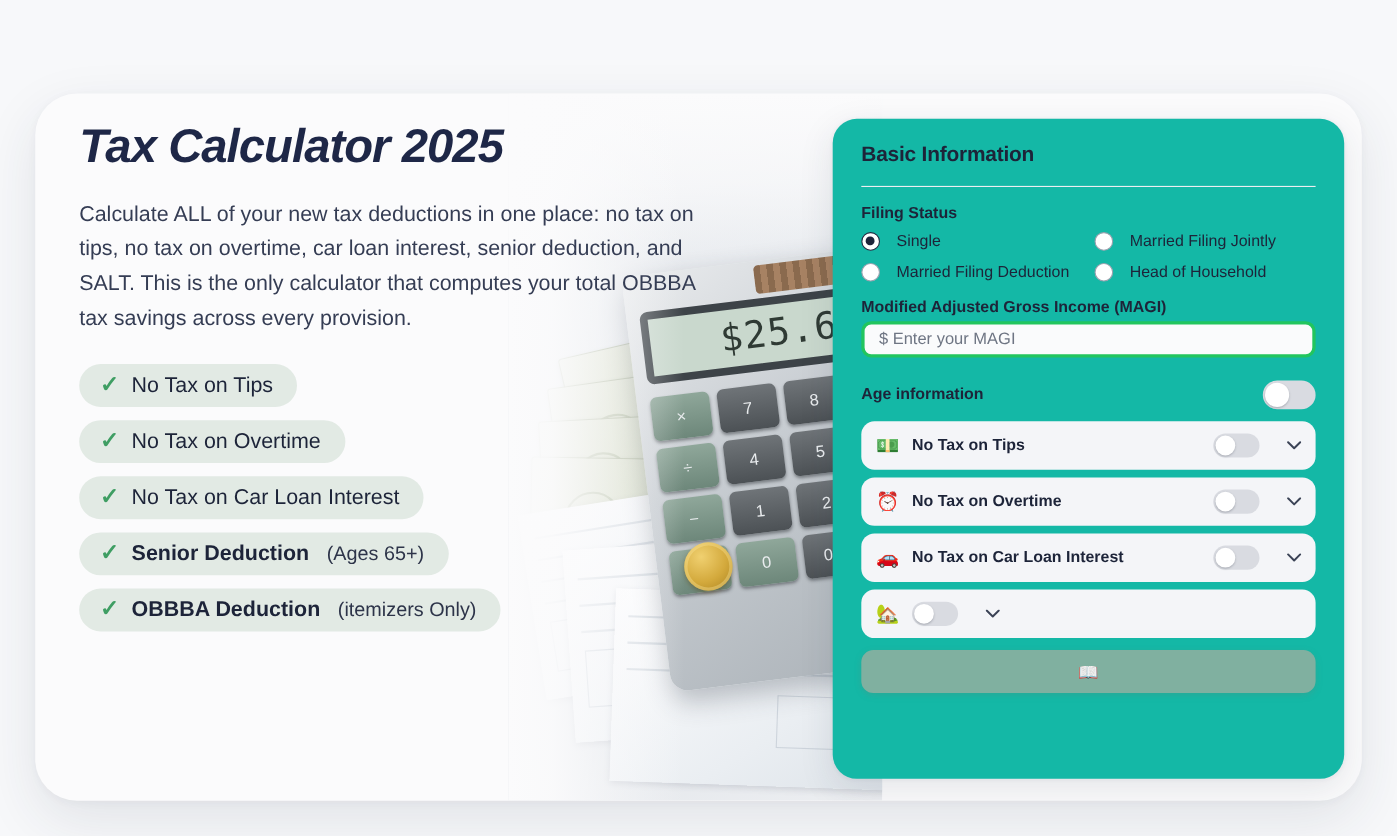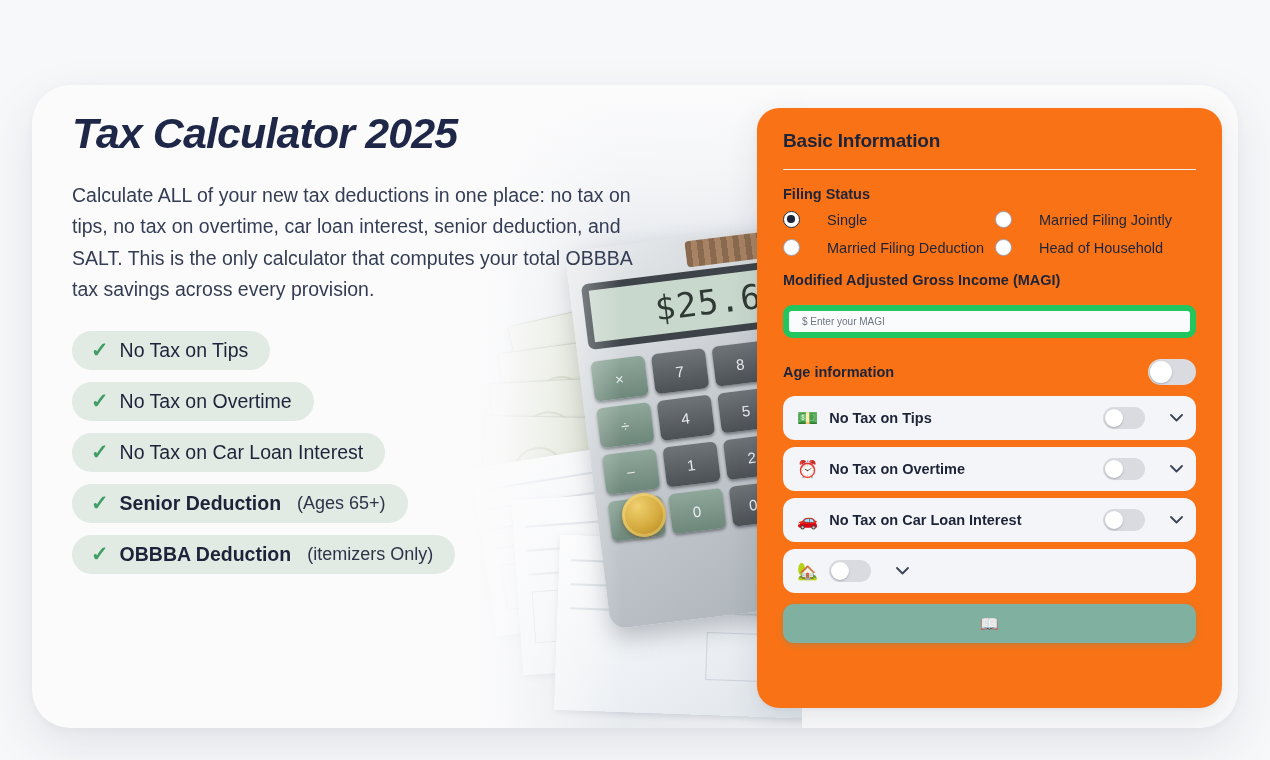--- a/index.html
+++ b/index.html
@@ -219,21 +219,21 @@
   }
   .key.sage { background: linear-gradient(180deg,#8fa79a 0%, #6d877a 100%); }
 
   
   #form-panel {
     position: absolute;
     left: 725px;
     top: 23px;
     width: 465px;
     height: 600px;
-    background: #f97316;
+    background: #14b8a6;
     border-radius: 22px;
     box-shadow: 0 10px 32px rgba(40,48,70,.10), 0 1px 4px rgba(40,48,70,.05);
     padding: 22px 26px 0 26px;
     z-index: 10;
   }
 
   #panel-title {
     font-size: 19px;
     font-weight: 700;
     color: #1d2439;
@@ -255,21 +255,21 @@
   
   #filing-options {
     margin-top: 9px;
     display: grid;
     grid-template-columns: 212px 1fr;
     row-gap: 11px;
   }
   .radio-opt {
     display: flex;
     align-items: center;
-    gap: 27px;
+    gap: 15px;
   }
   .radio {
     width: 17px; height: 17px;
     border-radius: 50%;
     border: 1.6px solid #9aa1ae;
     background: #fff;
     flex: none;
     position: relative;
   }
   .radio.selected { border-color: #232b42; }
@@ -282,29 +282,29 @@
     background: #1d2439;
   }
   .radio-label {
     font-size: 14.5px;
     color: #1d2439;
     font-weight: 500;
   }
 
   
   #magi-input {
-    margin-top: 17px;
+    margin-top: 4px;
     width: 100%;
     height: 33px;
     border-radius: 9px;
-    border: 6px solid #22c55e;
+    border: 3px solid #22c55e;
     background: #fafbfc;
     padding: 0 13px;
     font-family: "Liberation Sans", sans-serif;
-    font-size: 10px;
+    font-size: 15px;
     color: #1d2439;
     outline: none;
   }
   #magi-input::placeholder { color: #6e7583; }
 
   
   #age-row {
     margin-top: 21px;
     display: flex;
     align-items: center;

